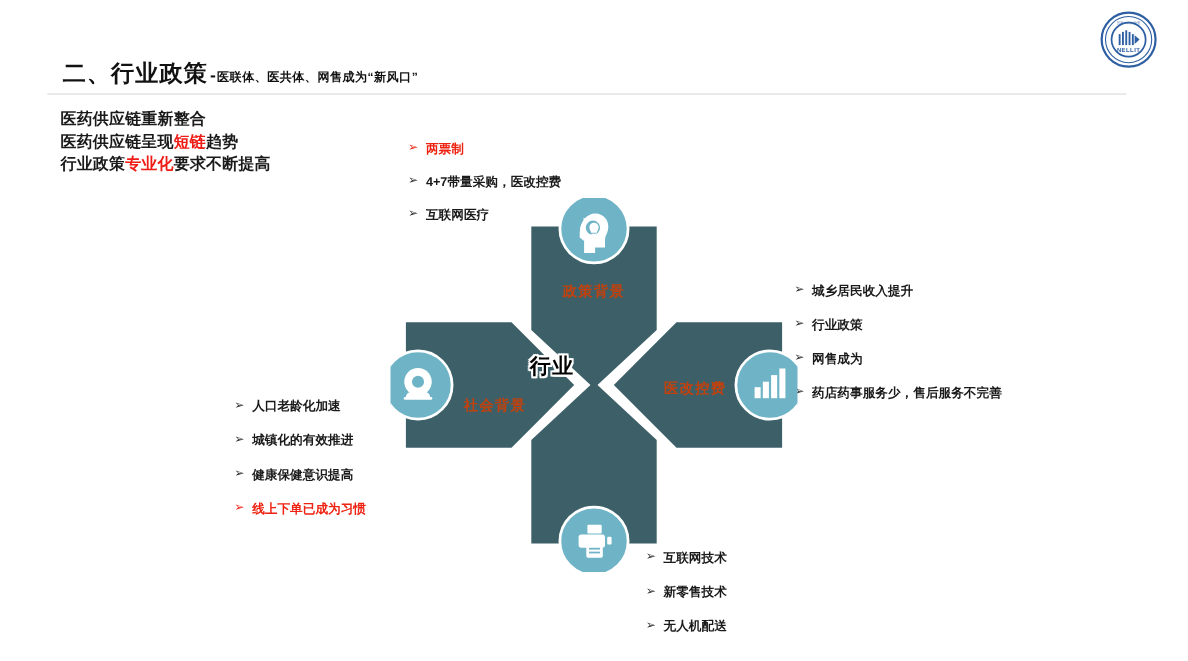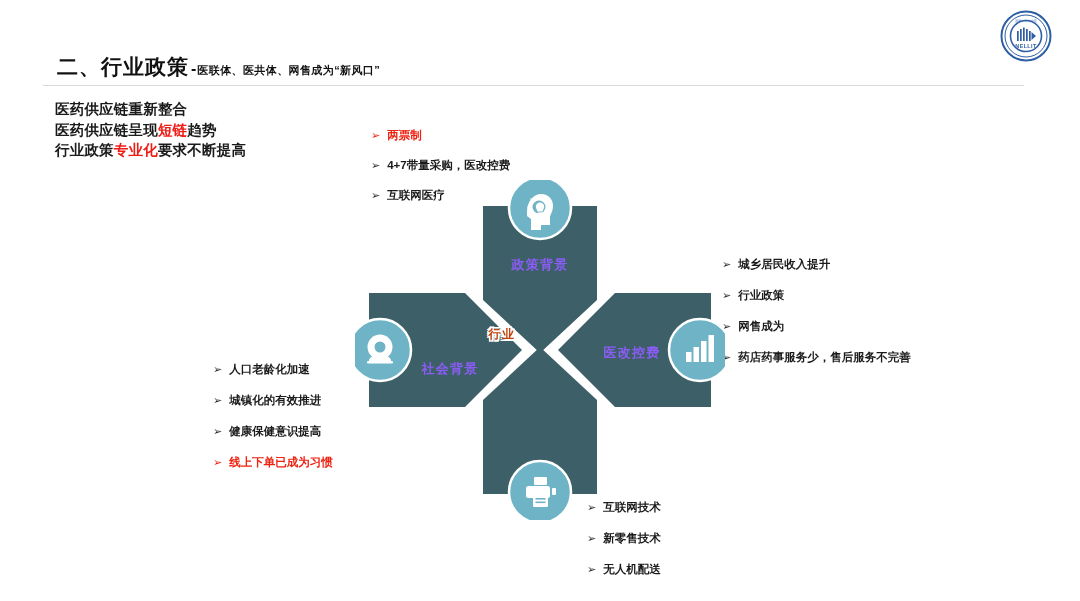--- a/index.html
+++ b/index.html
@@ -61,30 +61,30 @@
   #bullets-economy .bullet{margin-bottom:16px;}
   #bullets-social{left:213px;top:362px;}
   #bullets-social .bullet{margin-bottom:16px;}
   #bullets-tech{left:587px;top:500px;}
   #bullets-tech .bullet{margin-bottom:16px;}
 
   
   .diagram{position:absolute;left:355px;top:180px;width:370px;height:340px;}
   .diagram svg{display:block;position:absolute;left:0;top:0;}
   .arrow-label{
-    position:absolute;color:#8b5cf6;font-weight:bold;font-size:13px;
+    position:absolute;color:#c2410c;font-weight:bold;font-size:13px;
     letter-spacing:1.2px;white-space:nowrap;text-align:center;
   }
   #label-policy{left:0;top:76px;width:370px;}
   #label-tech{left:0;top:238px;width:370px;}
   #label-social{left:30px;top:180px;width:130px;}
   #label-economy{left:212px;top:164px;width:130px;}
   .center-label{
     position:absolute;left:0;top:143px;width:294px;text-align:center;
-    font-size:12px;font-weight:bold;color:#c2410c;line-height:22px;
+    font-size:19px;font-weight:bold;color:#000000;line-height:22px;
     letter-spacing:1.5px;
     text-shadow:
       -1.6px -1.6px 0 #fff, 1.6px -1.6px 0 #fff,
       -1.6px  1.6px 0 #fff, 1.6px  1.6px 0 #fff,
       -1.6px 0 0 #fff, 1.6px 0 0 #fff,
       0 -1.6px 0 #fff, 0 1.6px 0 #fff;
   }
   .center-label span{display:block;}
 </style>
 </head>

